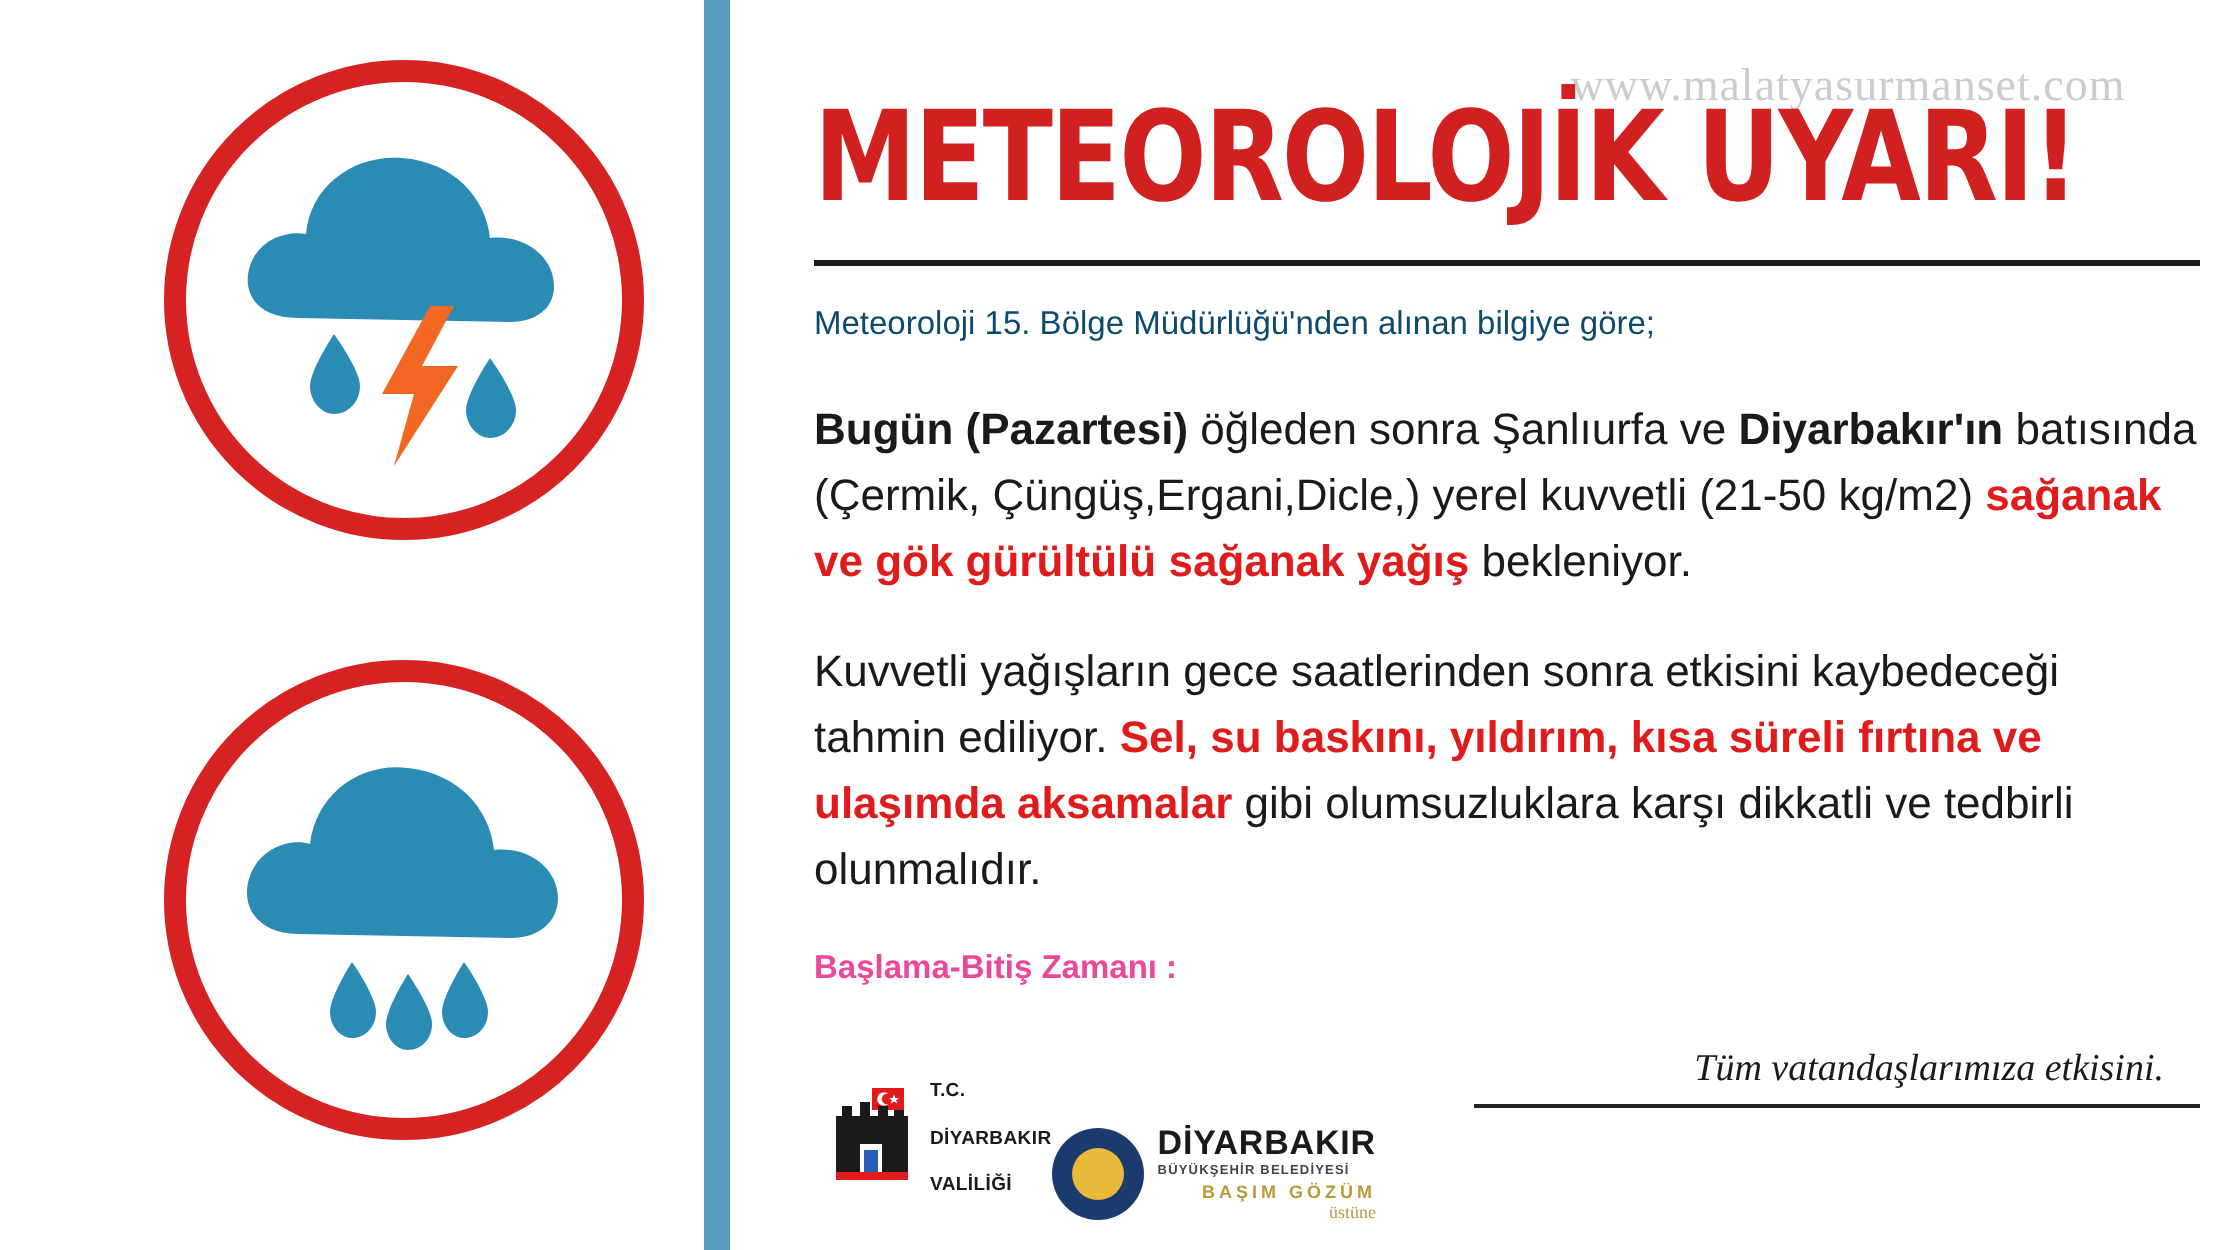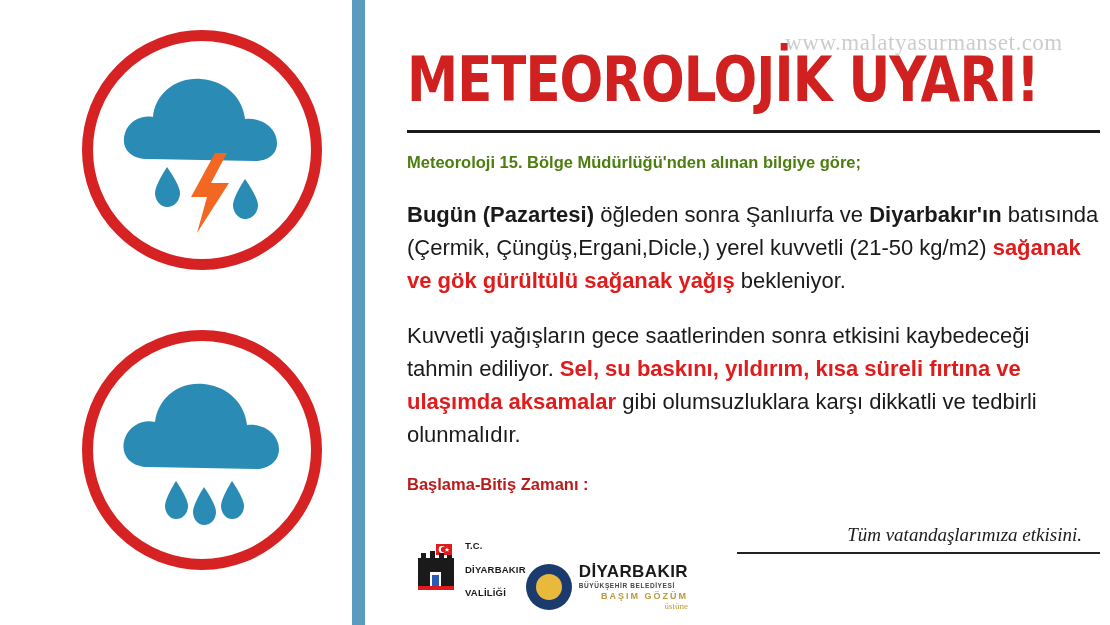--- a/index.html
+++ b/index.html
@@ -82,39 +82,39 @@
   #rule {
     margin-top: 28px;
     height: 3px;
     background: #1a1a1a;
     width: 100%;
   }
 
   #subtitle {
     margin-top: 20px;
     font-size: 16.5px;
-    font-weight: bold;
-    color: #4d7c0f;
+    font-weight: normal;
+    color: #0c4a6e;
   }
 
   .para {
     margin-top: 26px;
     font-size: 22px;
     line-height: 1.5;
     color: #1a1a1a;
   }
   .para.tight { margin-top: 22px; }
   .b { font-weight: bold; }
   .red { color: #e01b1b; font-weight: bold; }
 
   #timing-title {
     margin-top: 24px;
     font-size: 16.5px;
     font-weight: bold;
-    color: #b91c1c;
+    color: #ec4899;
   }
   #timing-line {
     margin-top: 6px;
     font-size: 17px;
     color: #1a1a1a;
   }
 
   #signature {
     margin-top: 30px;
     text-align: right;

